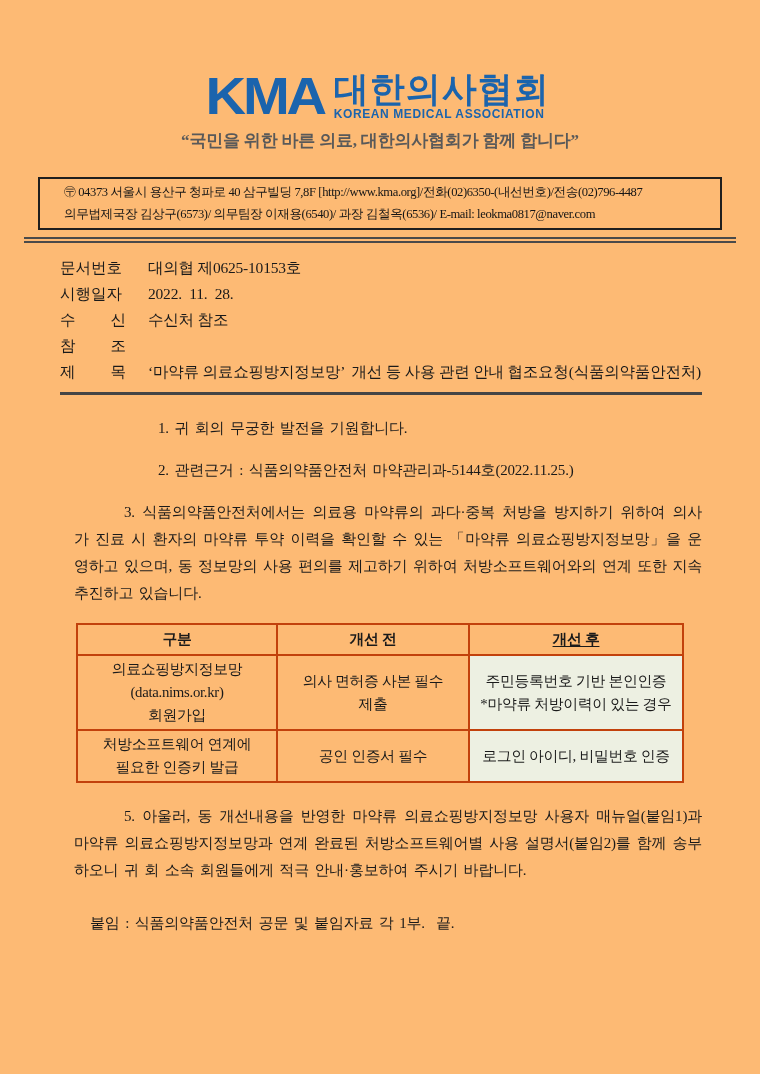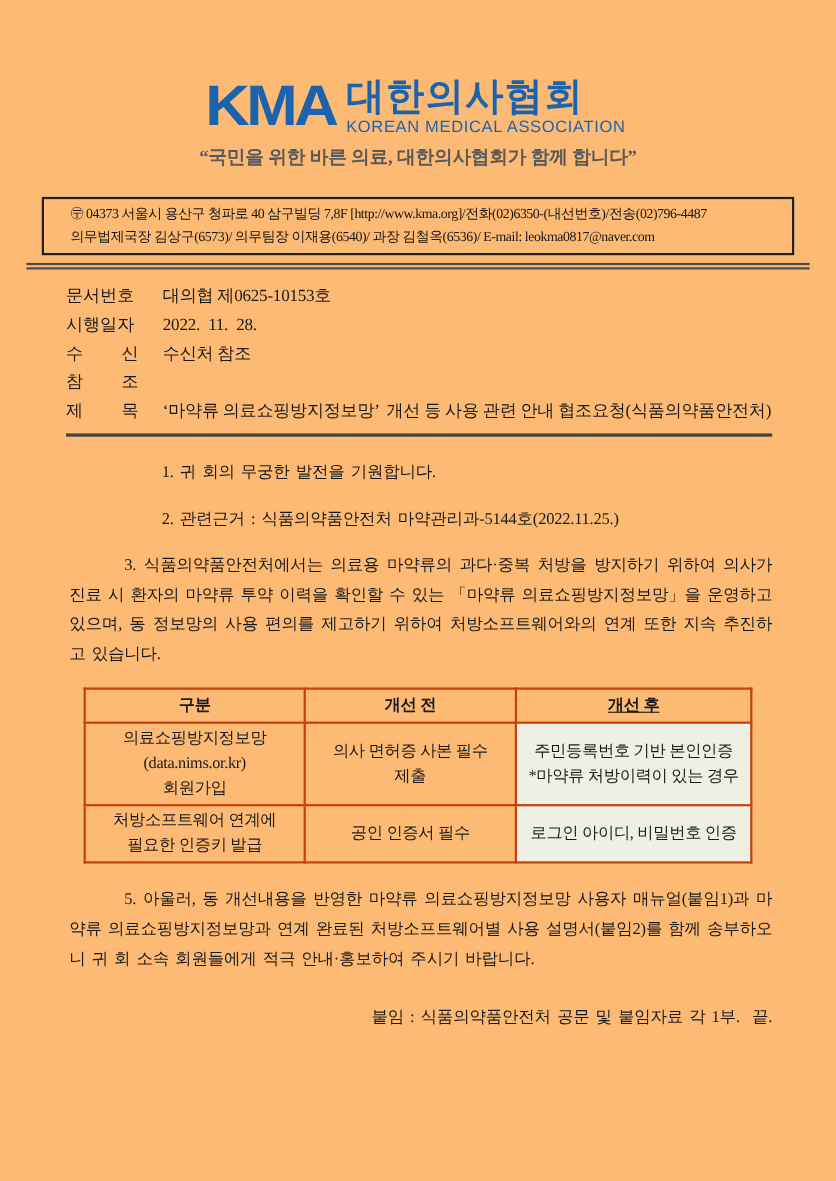--- a/index.html
+++ b/index.html
@@ -23,21 +23,21 @@
     letter-spacing:-3px;
     transform:scaleX(1.08);
   }
   .logo-text{text-align:left;}
   .org-ko{
     font-family:"Liberation Sans","DejaVu Sans",sans-serif;
     font-weight:900;font-size:35px;line-height:1.02;letter-spacing:1px;
   }
   .org-en{
     font-family:"Liberation Sans","DejaVu Sans",sans-serif;
-    font-weight:400;font-size:15px;letter-spacing:0.6px;margin-top:1px;
+    font-weight:700;font-size:12px;letter-spacing:0.6px;margin-top:1px;
   }
   .slogan{
     margin-top:7px;
     font-weight:700;font-size:17px;letter-spacing:-0.2px;
     color:#595959;
   }
   
   .contact-box{
     width:632px;
     margin:25px auto 0 auto;
@@ -63,21 +63,21 @@
     flex:0 0 auto;
   }
   .meta-value{white-space:pre-wrap;letter-spacing:-0.2px;}
   .thick-rule{
     margin:7px 58px 0 60px;height:3px;background:#454545;
   }
   
   .body{margin:20px 58px 0 58px;font-size:15px;line-height:27px;}
   .para{
     text-align:justify;word-spacing:2px;letter-spacing:-0.2px;
-    margin:0 0 15px 5px;
+    margin:0 0 15px 16px;
   }
   .indent-lg{text-indent:84px;}
   .indent-sm{text-indent:50px;}
   
   table.compare{
     border-collapse:collapse;
     margin:16px auto 0 auto;
     width:606px;
     table-layout:fixed;
     font-size:14.8px;
@@ -91,21 +91,21 @@
   }
   table.compare th{font-weight:700;padding:3px 4px;}
   th.after-h span{text-decoration:underline;text-underline-offset:2px;}
   td.multi,th.multi{white-space:pre-line;}
   .col-cat{width:200px;}
   .col-before{width:192px;}
   .col-after{width:214px;}
   
   .para-5{margin-top:20px;}
   .attachment{
-    margin-top:26px;text-indent:16px;text-align:right;
+    margin-top:26px;text-indent:16px;text-align:left;
     letter-spacing:-0.2px;white-space:pre-wrap;
   }
 </style>
 </head>
 <body>
 
 <div class="page">
 
   <div class="letterhead">
     <div class="logo-row">

